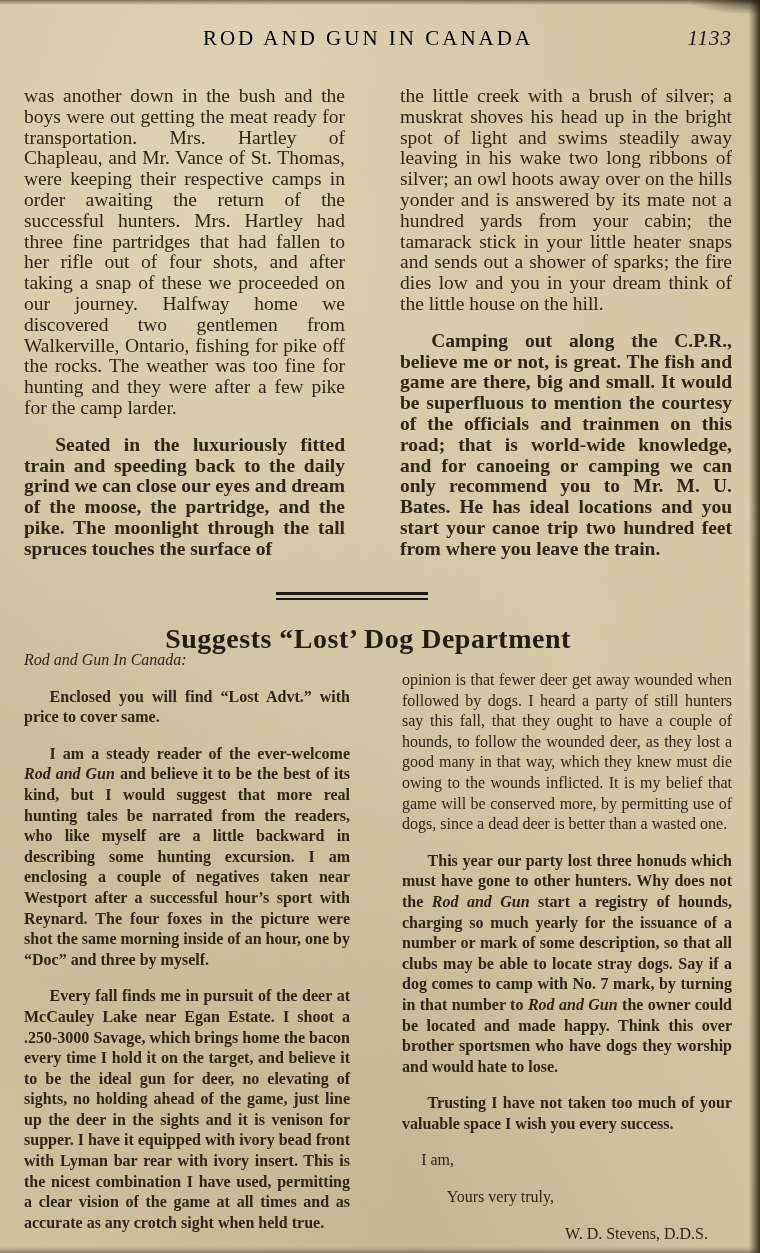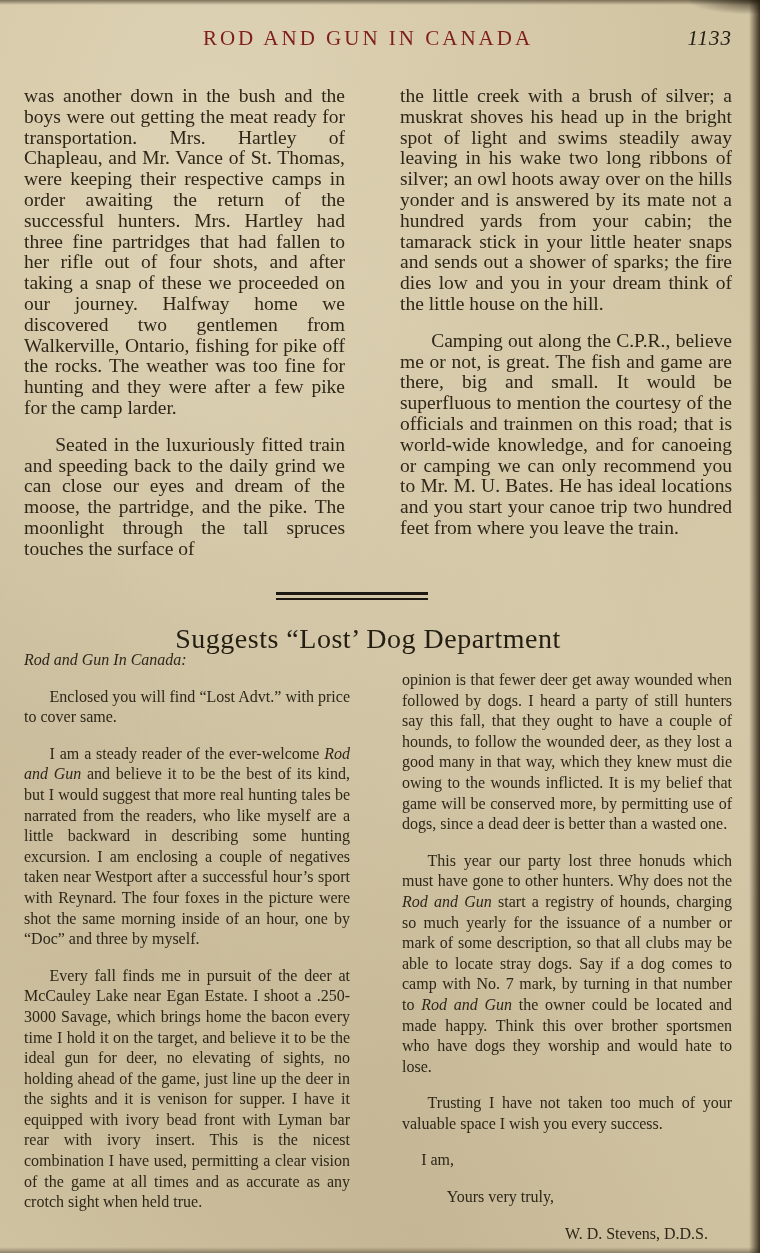--- a/index.html
+++ b/index.html
@@ -24,43 +24,43 @@
                  background: linear-gradient(to right, rgba(38,29,15,0), rgba(38,29,15,0.88)); }
   .edge-bottom { position:absolute; bottom:0; left:0; width:100%; height:6px;
                  background: linear-gradient(to top, rgba(48,37,20,0.4), rgba(48,37,20,0)); }
   .corner-tr   { position:absolute; top:0; right:0; width:70px; height:14px;
                  background: radial-gradient(ellipse at 100% 0%, rgba(30,22,10,0.75), transparent 75%); }
 
   .masthead {
     position: absolute; top: 26px; left: 0; width: 736px;
     text-align: center;
     font-size: 21px; letter-spacing: 3px;
-    color: #7f1d1d;
+    color: #000000;
   }
   .page-number {
     position: absolute; top: 26px; right: 28px;
     font-size: 21px; letter-spacing: 1px; color: #262014; font-style: italic;
   }
 
   .col { position: absolute; }
   .col p { margin: 16px; text-align: justify; }
-  .col p.indent { text-indent: 1.6em; }
+  .col p.indent { text-indent: 1.6em; font-weight: bold; }
 
   .a1 { font-size: 19.5px; line-height: 20.8px; }
   #a1-left  { top: 70px; left: 8px;   width: 353px; }
   #a1-right { top: 70px; left: 384px; width: 364px; }
 
   .divider { position: absolute; left: 276px; top: 592px; width: 152px; }
   .divider .rule-a { border-top: 3px solid #1d1811; margin-bottom: 3px; }
   .divider .rule-b { border-top: 2px solid #1d1811; }
 
   .letter-heading {
     position: absolute; top: 604px; left: 0; width: 736px;
     text-align: center;
-    font-size: 28px; font-weight: normal; color: #241e12;
+    font-size: 28px; font-weight: bold; color: #241e12;
     letter-spacing: 0.5px;
   }
 
   .letter { font-size: 16px; line-height: 20.6px; }
   #letter-left  { top: 634px; left: 8px;   width: 358px; }
   #letter-right { top: 654px; left: 386px; width: 362px; }
 
   .col p.c-iam   { text-indent: 1.2em; }
   .col p.c-yours { text-indent: 2.8em; }
   .col p.c-sig   { text-align: right; padding-right: 24px; }

